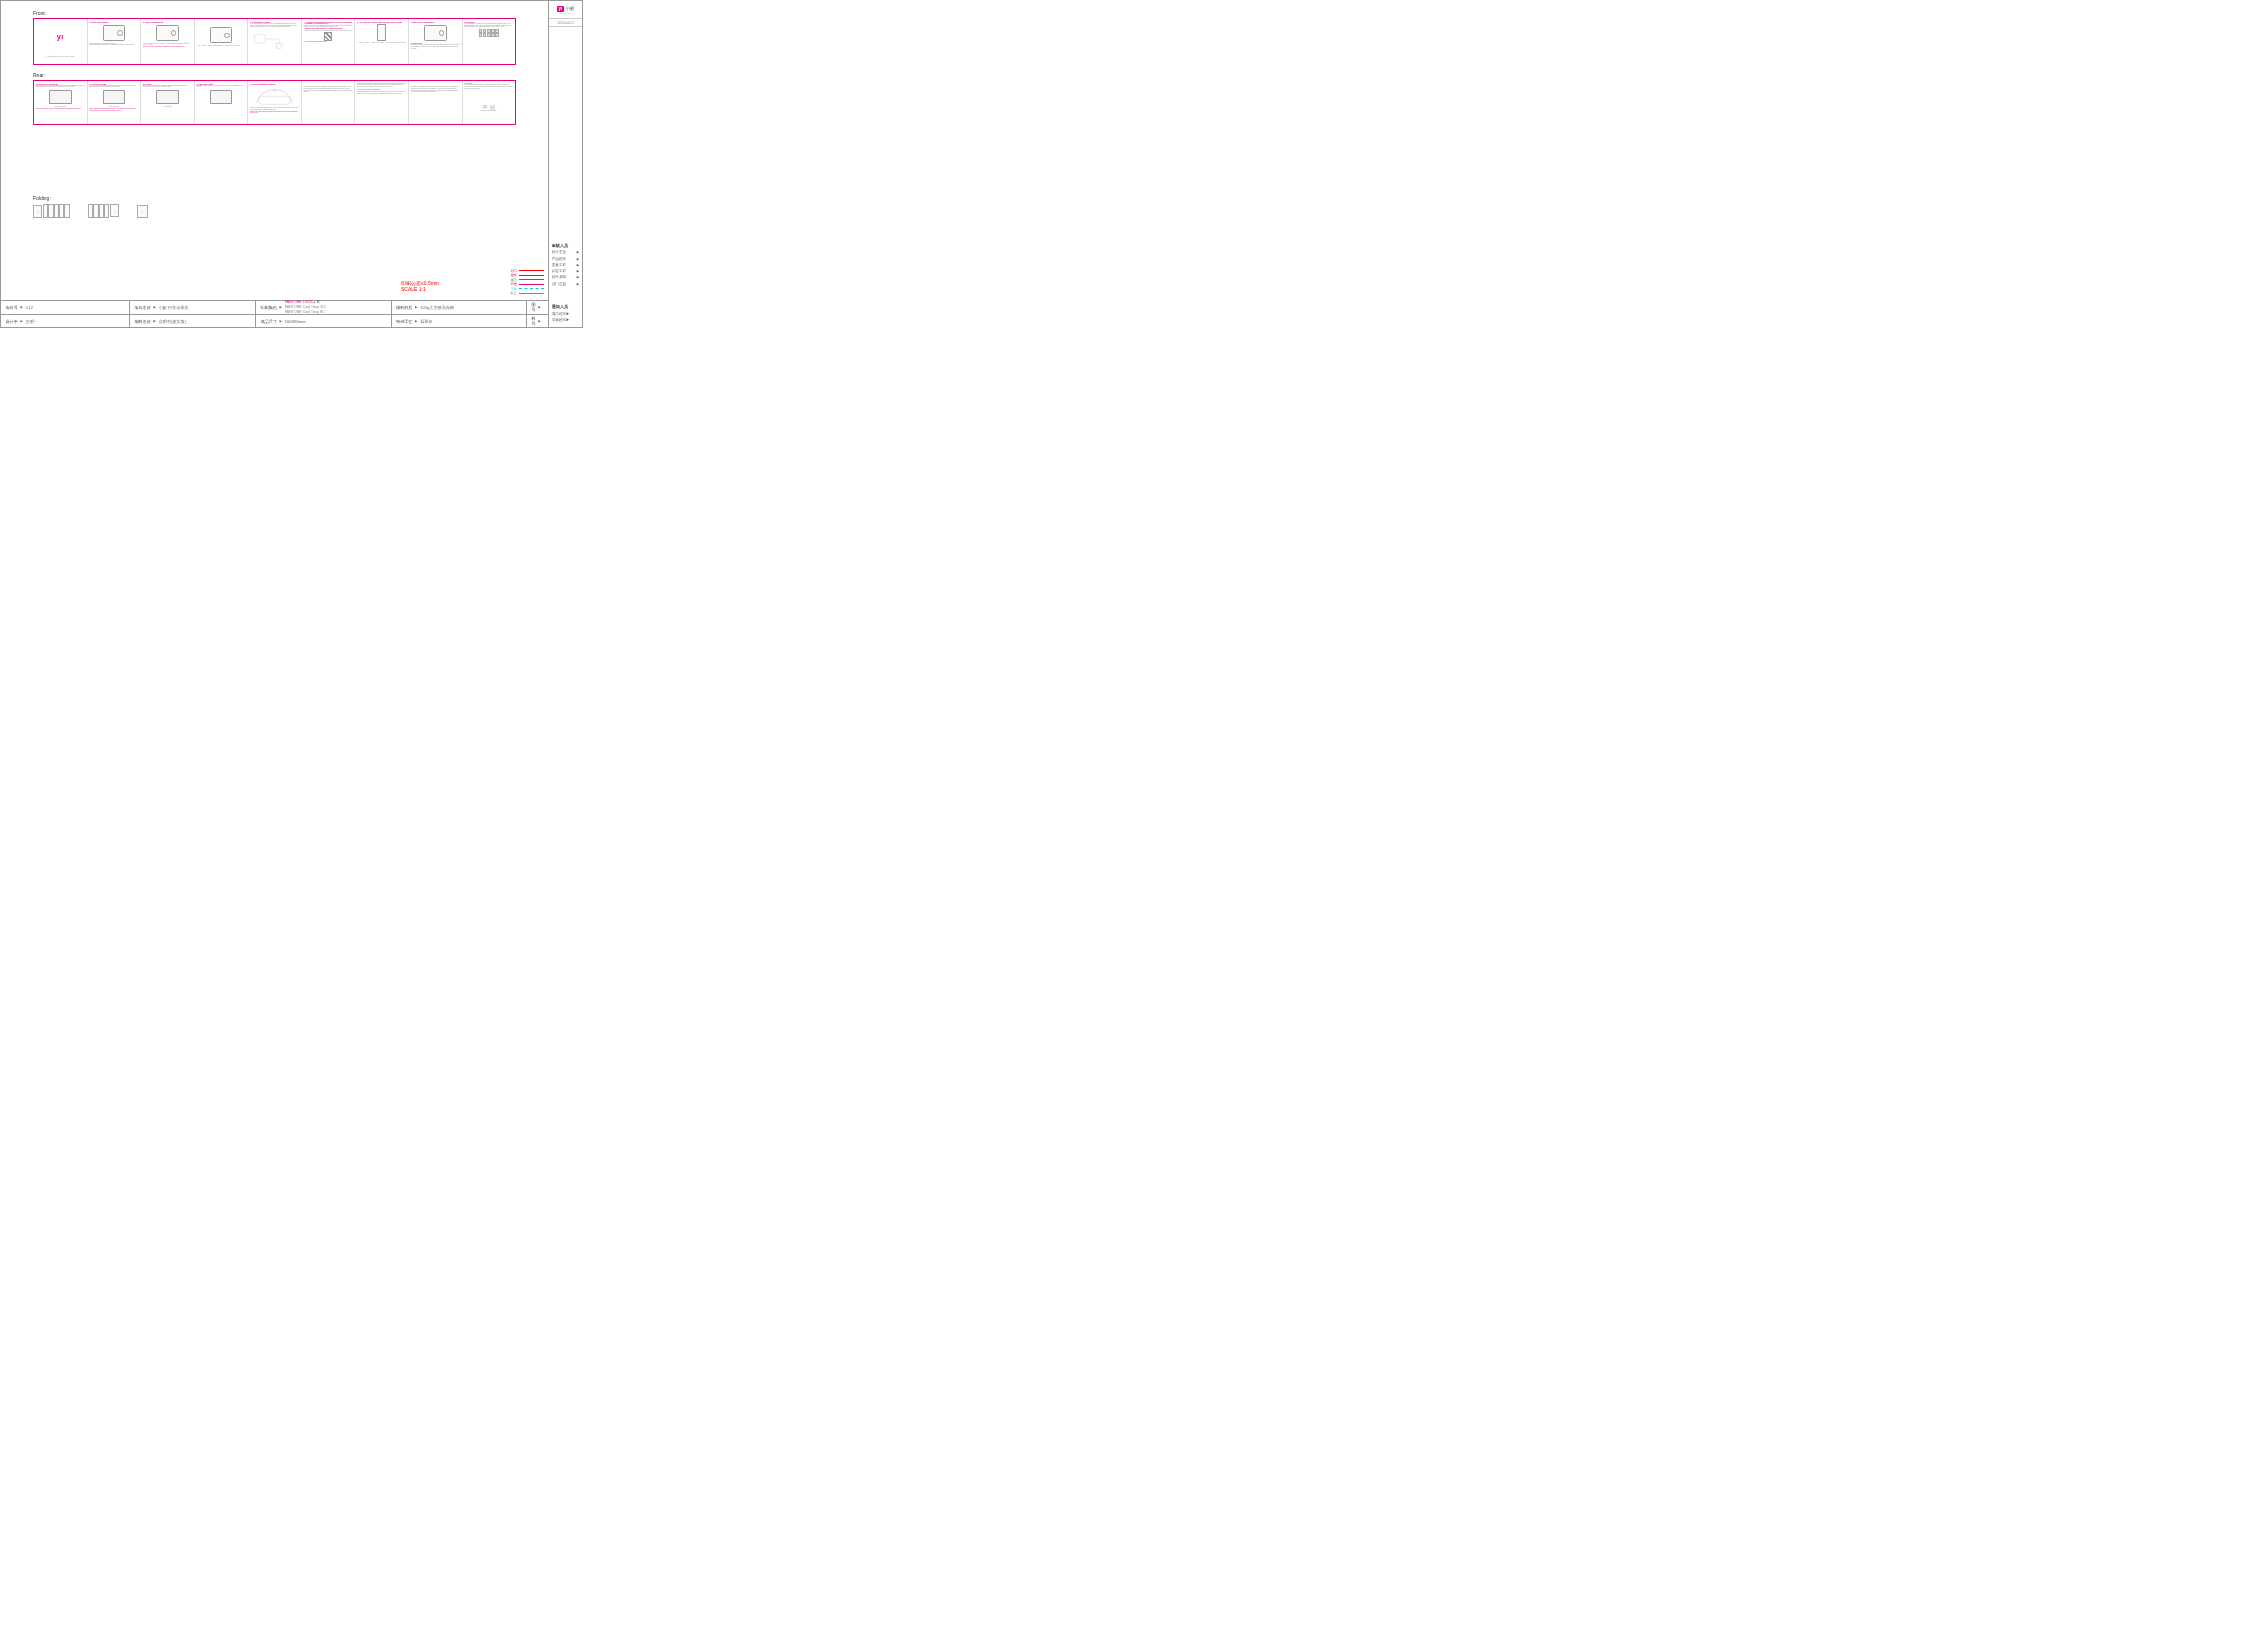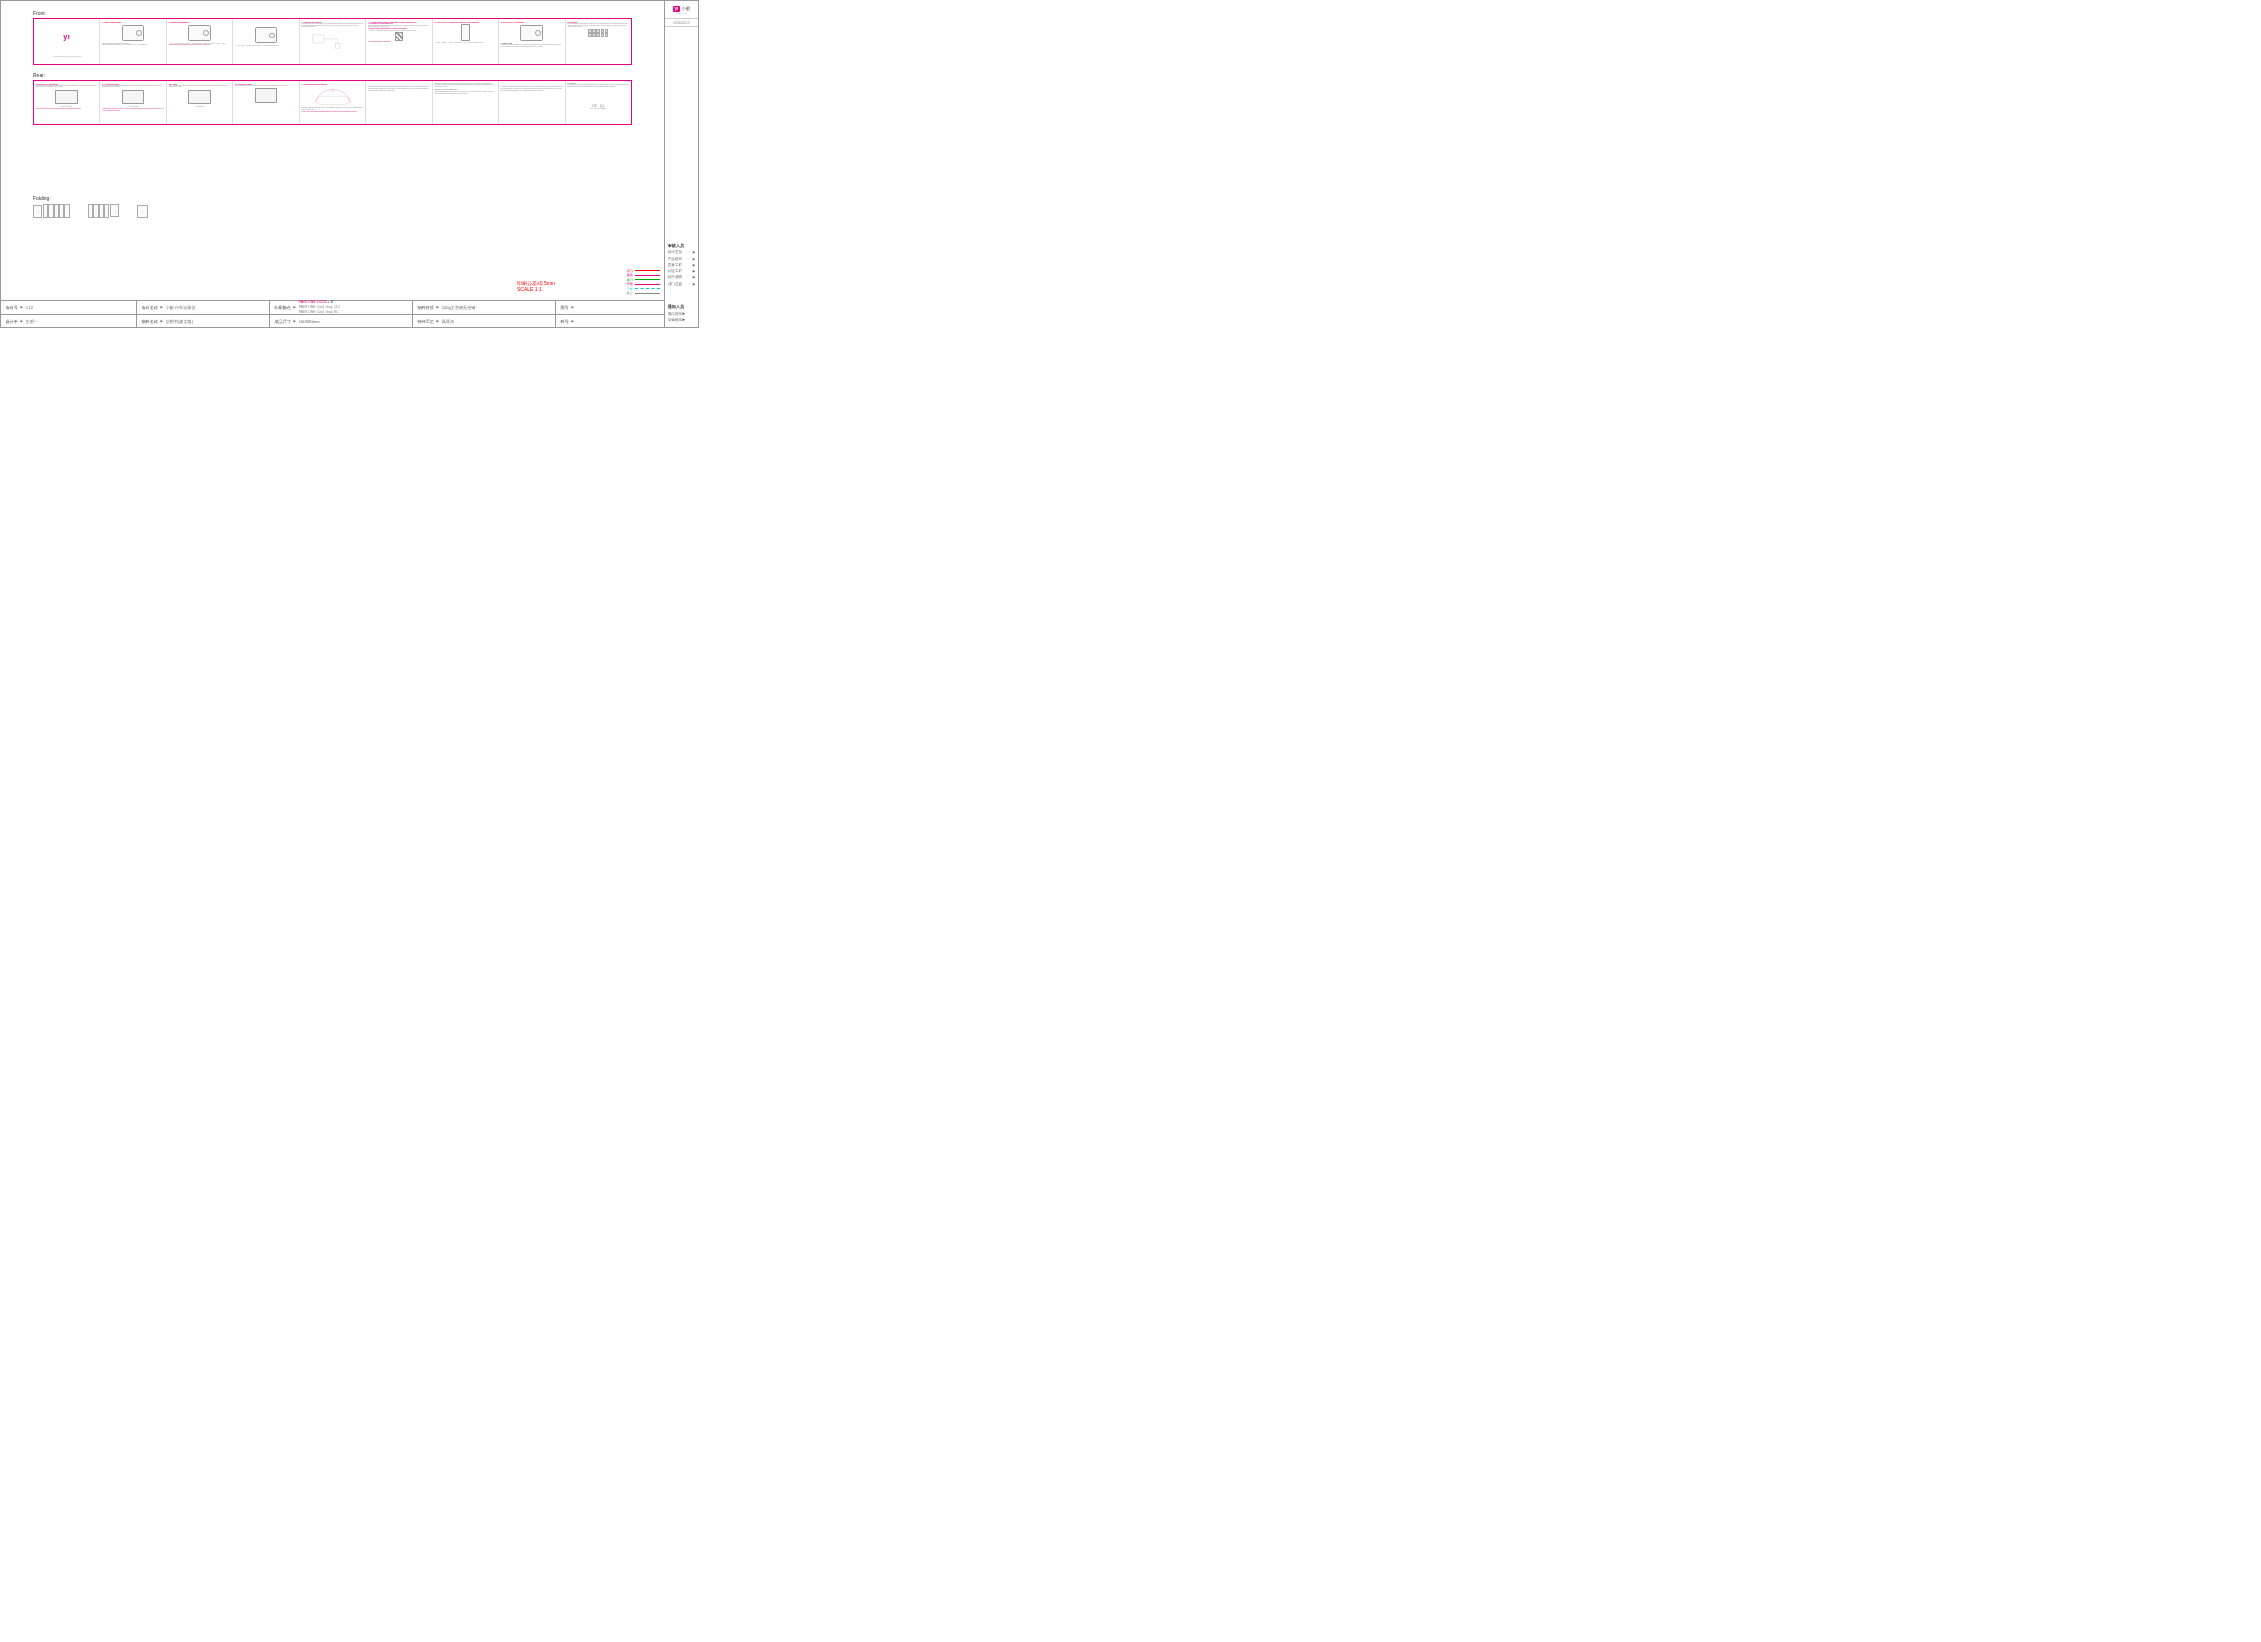--- a/index.html
+++ b/index.html
@@ -1,17 +1,17 @@
 <!DOCTYPE html>
 <html style="font-size:7.2px"><head>
 <meta charset="utf-8">
 <style>
 *{margin:0;padding:0;box-sizing:border-box}
 body{font-family:Arial,"Microsoft YaHei",sans-serif;background:#fff;color:#666}
-.canvas{width:699px;height:328px;border:0.5px solid #999;position:relative}
+.canvas{width:583px;height:328px;border:0.5px solid #999;position:relative}
 .main{position:absolute;left:0;top:0;right:34px;bottom:27px;padding:9px 32px 4.5px 32px}
 .sidebar{position:absolute;right:0;top:0;width:34px;height:100%;border-left:0.5px solid #999;font-size:3.6px}
 .bottom{position:absolute;left:0;bottom:0;right:34px;height:27px;border-top:0.5px solid #999}
 .bottom-row{height:13.6px;display:flex}
 .bottom-row:first-child{border-bottom:0.5px solid #999}
 .bcell{border-right:0.5px solid #999;display:flex;align-items:center;padding:0 4.5px;font-size:4.1px;color:#666}
 .bcell .lbl{color:#444}
 .bcell .arr{margin:0 2.7px;font-size:3.2px}
 .bc1{width:136px}.bc2{width:133px}.bc3{width:143px}.bc4{width:143px}.bc5{flex:1;border-right:none}
 .logo-box{height:18px;display:flex;flex-direction:column;align-items:center;justify-content:center;border-bottom:0.5px solid #ccc}

